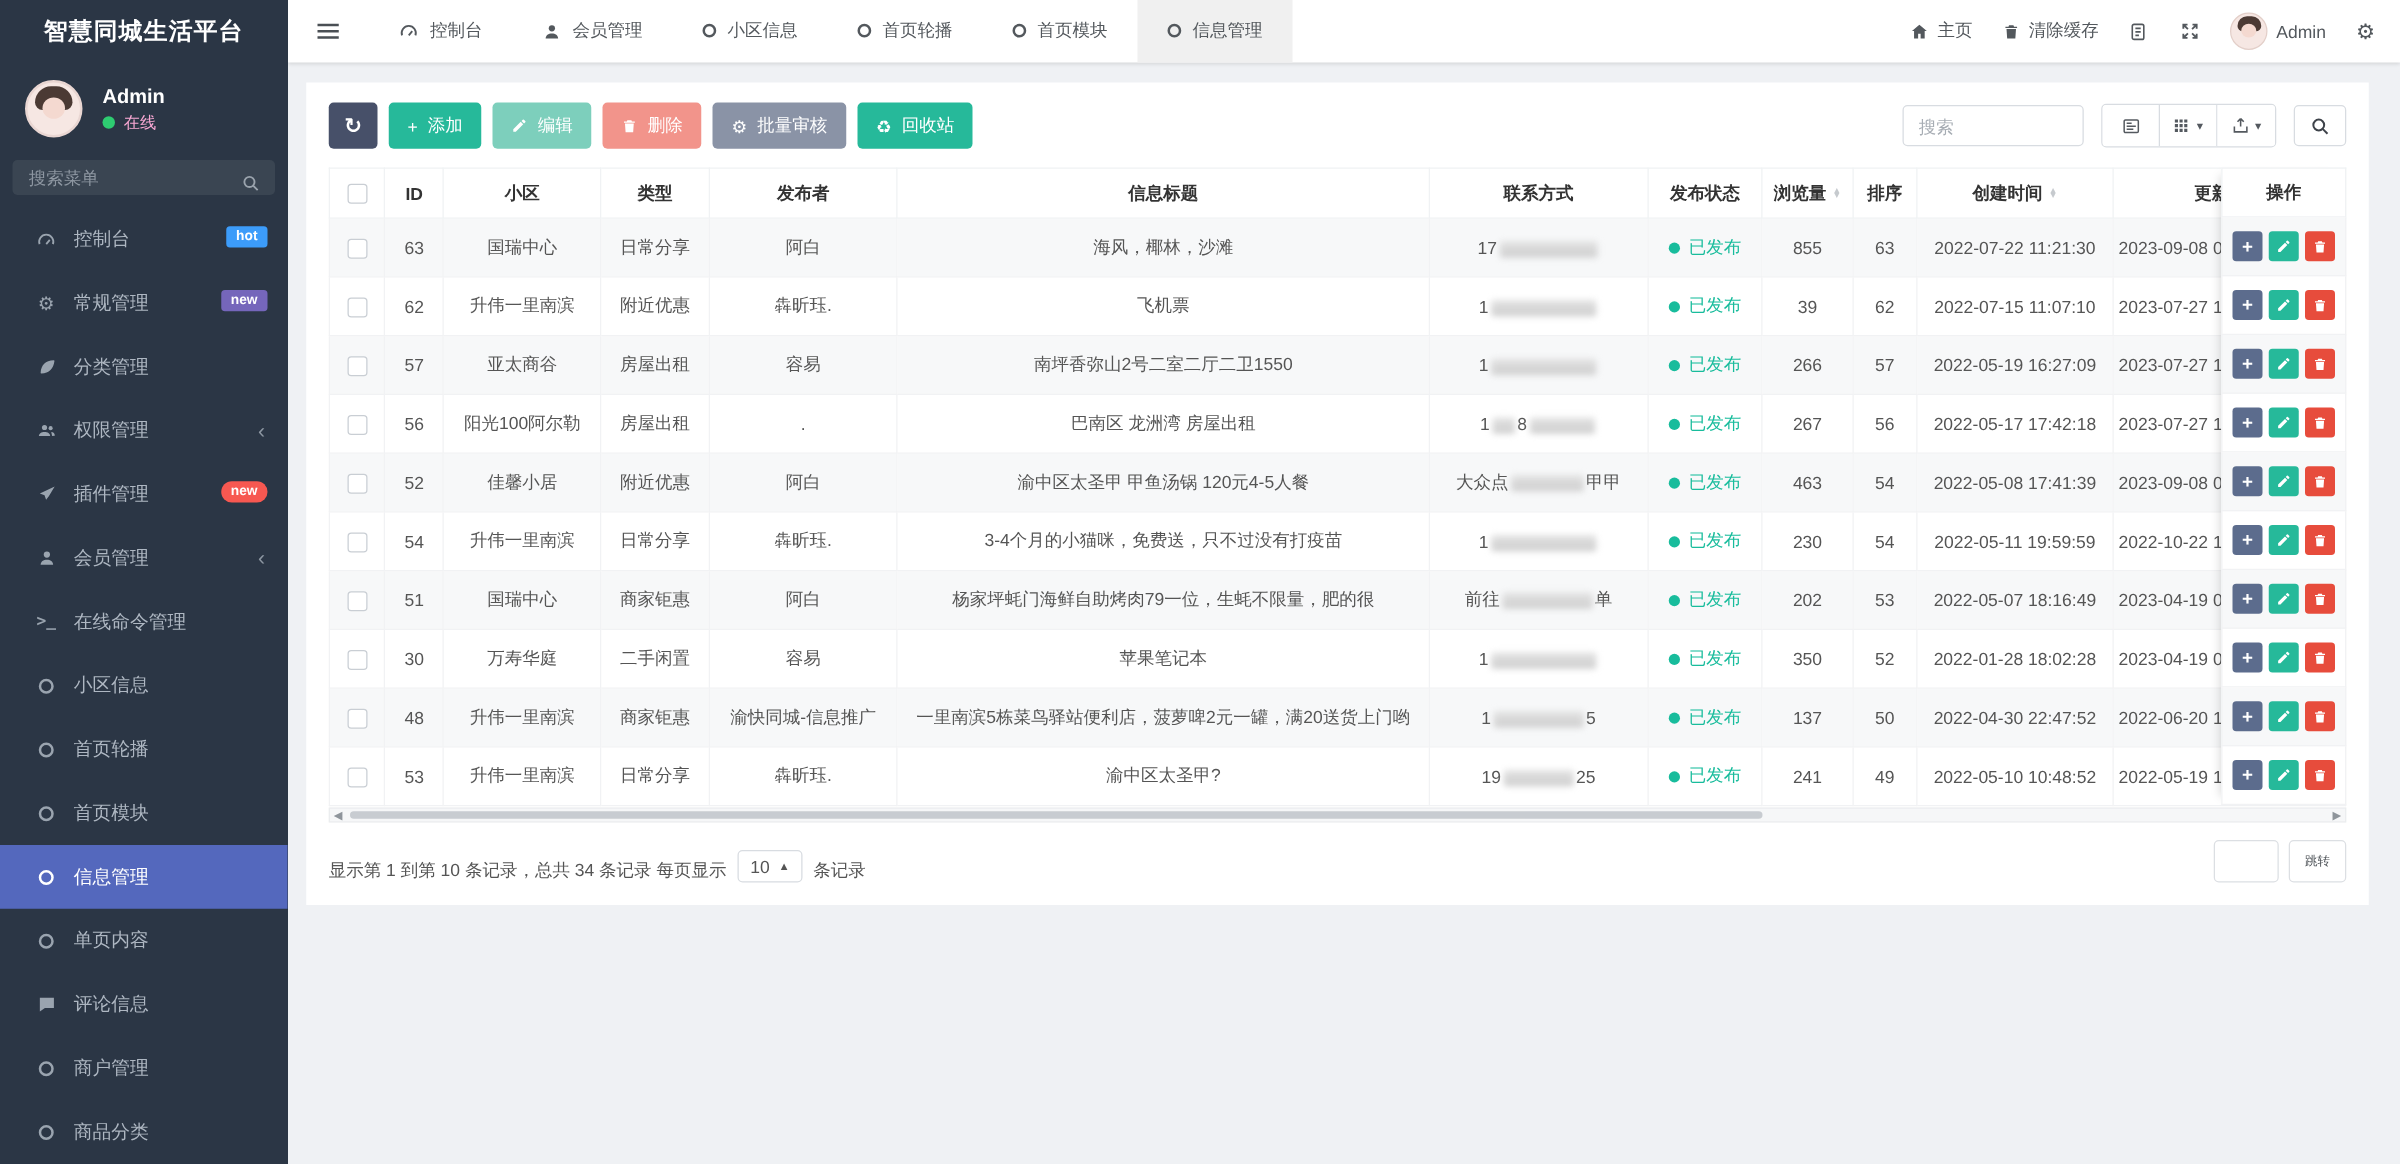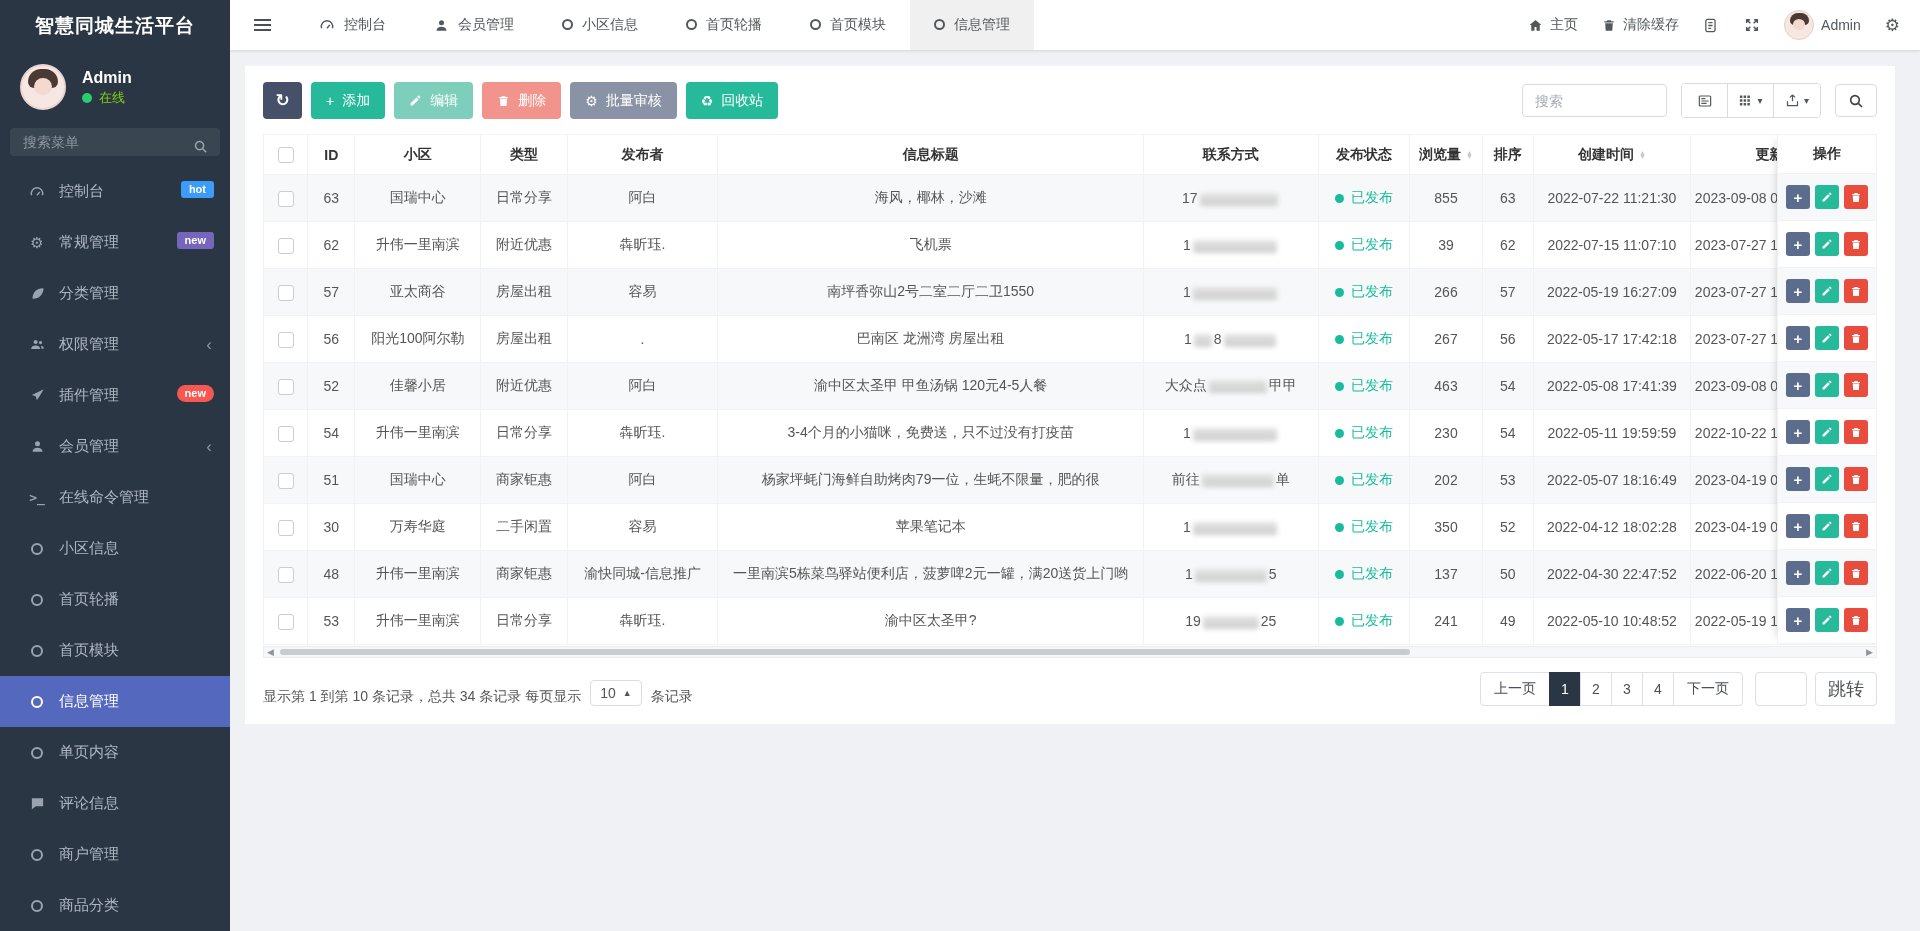--- a/index.html
+++ b/index.html
@@ -9,21 +9,21 @@
   svg{display:block}
 
   
   .sidebar{position:fixed;left:0;top:0;width:230px;height:931px;background:#2b3645;z-index:20}
   .brand{height:52px;line-height:52px;text-align:center;color:#fff;font-size:19px;font-weight:bold;letter-spacing:1px}
   .user-panel{display:flex;align-items:center;gap:16px;padding:12px 20px 8px}
   .avatar48{width:46px;height:46px;border-radius:50%;background:#f6e7e3;position:relative;overflow:hidden;flex:none;border:2px solid #e9d6d2}
   .avatar48:before{content:'';position:absolute;left:6px;top:3px;width:30px;height:19px;border-radius:15px 15px 7px 7px;background:#4b3a34}
   .avatar48:after{content:'';position:absolute;left:12px;top:12px;width:18px;height:17px;border-radius:50%;background:#f4d9d0}
   .user-name{color:#fff;font-size:16px;font-weight:bold;line-height:1.35}
-  .user-status{display:flex;align-items:center;gap:7px;color:#84cc16;font-size:13px}
+  .user-status{display:flex;align-items:center;gap:7px;color:#f9a8d4;font-size:13px}
   .dot{width:10px;height:10px;border-radius:50%;background:#2ecc71}
   .side-search{margin:10px 10px 4px;position:relative}
   .side-search input{width:100%;height:28px;background:#3a4552;border:none;border-radius:4px;
     color:#cfd6dc;padding:0 36px 0 13px;font-size:14px;outline:none;font-family:inherit}
   .side-search input::placeholder{color:#8d96a1}
   .side-search .mag{position:absolute;right:12px;top:11px;color:#9aa3ad}
   .menu{margin-top:10px}
   .menu-item{height:51px;display:flex;align-items:center;padding:0 16px 0 26px;color:#aeb7c2;font-size:15px;cursor:pointer;position:relative}
   .menu-item .mi-icon{width:22px;margin-right:11px;display:flex;justify-content:center;align-items:center;color:#9aa4af}
   .menu-item.active{background:#5468bd;color:#fff}
@@ -125,21 +125,21 @@
   .pgroup{display:flex}
   .page-btn{min-width:32px;height:34px;border:1px solid #dcdfe3;background:#fff;color:#4a4f54;
     display:flex;align-items:center;justify-content:center;font-size:14px;margin-left:-1px;cursor:pointer;padding:0 13px}
   .page-btn.num{padding:0}
   .page-btn.first{border-radius:4px 0 0 4px;margin-left:0}
   .page-btn.last{border-radius:0 4px 4px 0}
   .page-btn.active{background:#2b3645;border-color:#2b3645;color:#fff}
   .jump-input{width:52px;height:34px;border:1px solid #dcdfe3;border-radius:4px;margin-left:12px;outline:none;
     padding:0 8px;font-size:14px;color:#555;font-family:inherit}
   .jump-btn{height:34px;border:1px solid #dcdfe3;border-radius:4px;background:#fff;color:#4a4f54;
-    padding:0 12px;margin-left:8px;font-size:18px;cursor:pointer;font-family:inherit}
+    padding:0 12px;margin-left:8px;font-size:10px;cursor:pointer;font-family:inherit}
 </style>
 </head>
 <body>
 
 <div class="sidebar">
   <div class="brand">智慧同城生活平台</div>
   <div class="user-panel">
     <div class="avatar48"></div>
     <div>
       <div class="user-name">Admin</div>
@@ -566,21 +566,21 @@
               <td><span class="cb"></span></td>
               <td>30</td>
               <td>万寿华庭</td>
               <td>二手闲置</td>
               <td>容易</td>
               <td>苹果笔记本</td>
               <td><span>1</span><span class="blurseg" style="width:84px"></span></td>
               <td><span class="status"><span class="sdot"></span>已发布</span></td>
               <td>350</td>
               <td>52</td>
-              <td>2022-04-12 18:02:28</td>
+              <td>2022-01-28 18:02:28</td>
               <td class="upd">2023-04-19 0</td>
             </tr>
             <tr>
               <td><span class="cb"></span></td>
               <td>48</td>
               <td>升伟一里南滨</td>
               <td>商家钜惠</td>
               <td>渝快同城-信息推广</td>
               <td>一里南滨5栋菜鸟驿站便利店，菠萝啤2元一罐，满20送货上门哟</td>
               <td><span>1</span><span class="blurseg" style="width:72px"></span><span>5</span></td>
@@ -807,26 +807,18 @@
     </div>
 
     <div class="tfoot">
       <span>显示第 1 到第 10 条记录，总共 34 条记录 每页显示</span>
       <span class="pgsize">
         <span>10</span>
         <span class="pcaret">▲</span>
       </span>
       <span>条记录</span>
       <div class="pagination">
-        <div class="pgroup" id="pgroup">
-            <button class="page-btn first">上一页</button>
-            <button class="page-btn num active">1</button>
-            <button class="page-btn num">2</button>
-            <button class="page-btn num">3</button>
-            <button class="page-btn num">4</button>
-            <button class="page-btn last">下一页</button>
-          </div>
         <input class="jump-input" style="">
         <button class="jump-btn">跳转</button>
       </div>
     </div>
   </div>
 </div>
 
 </body></html>

